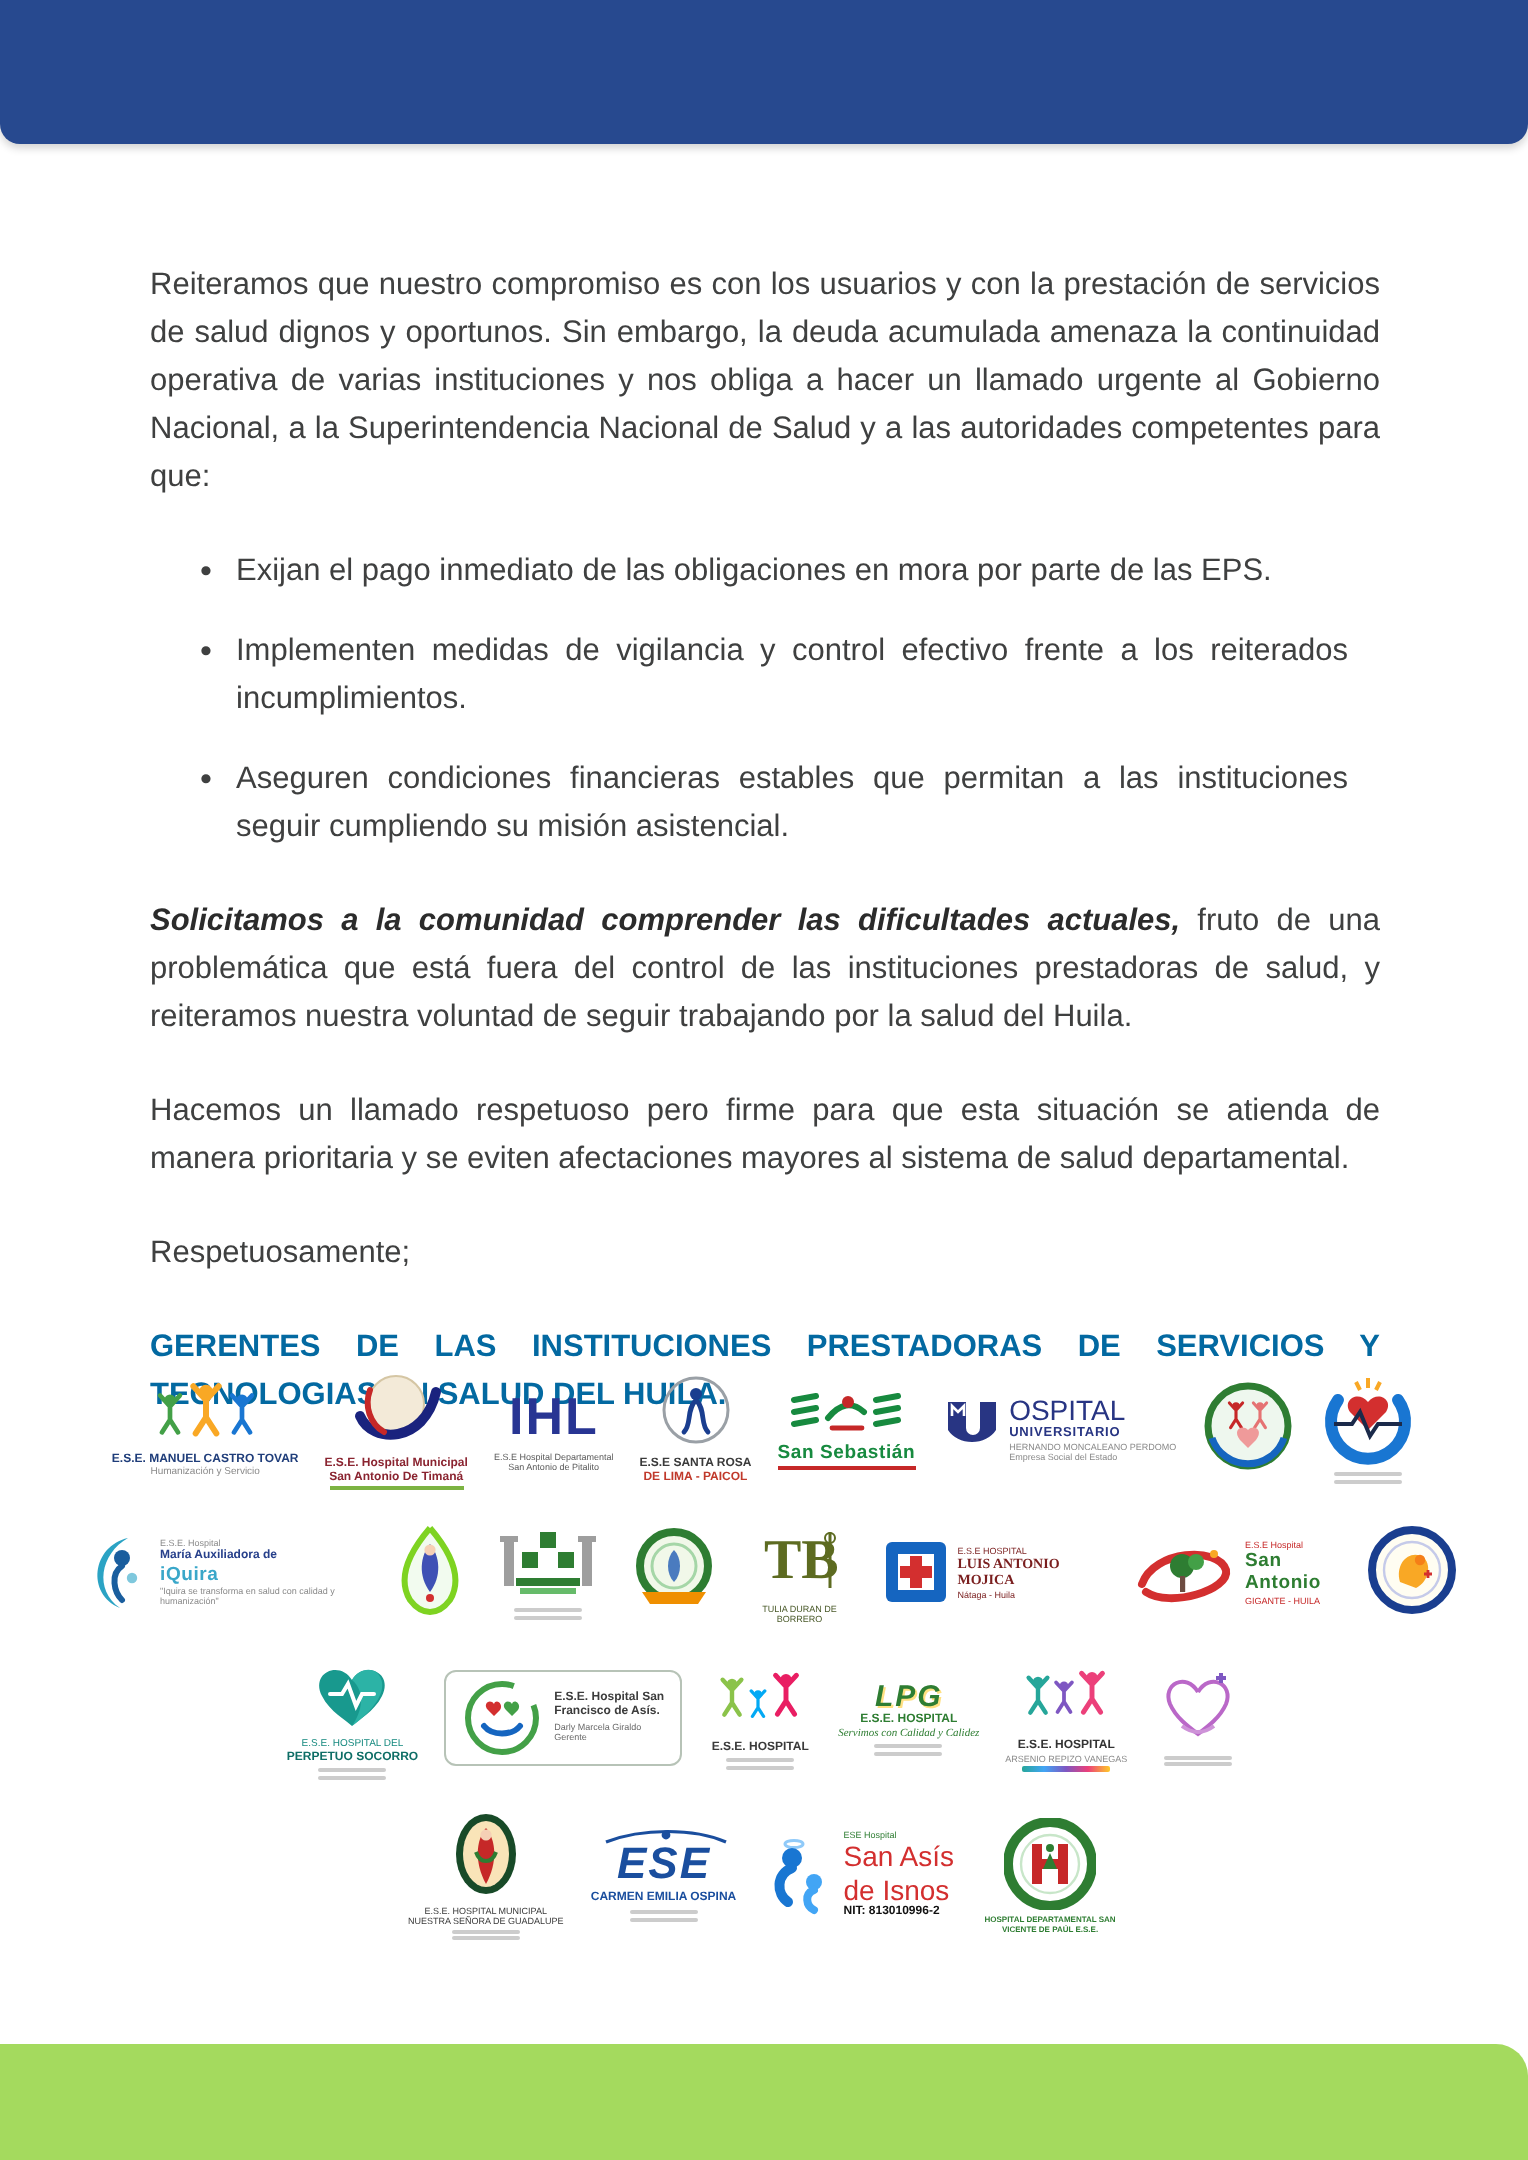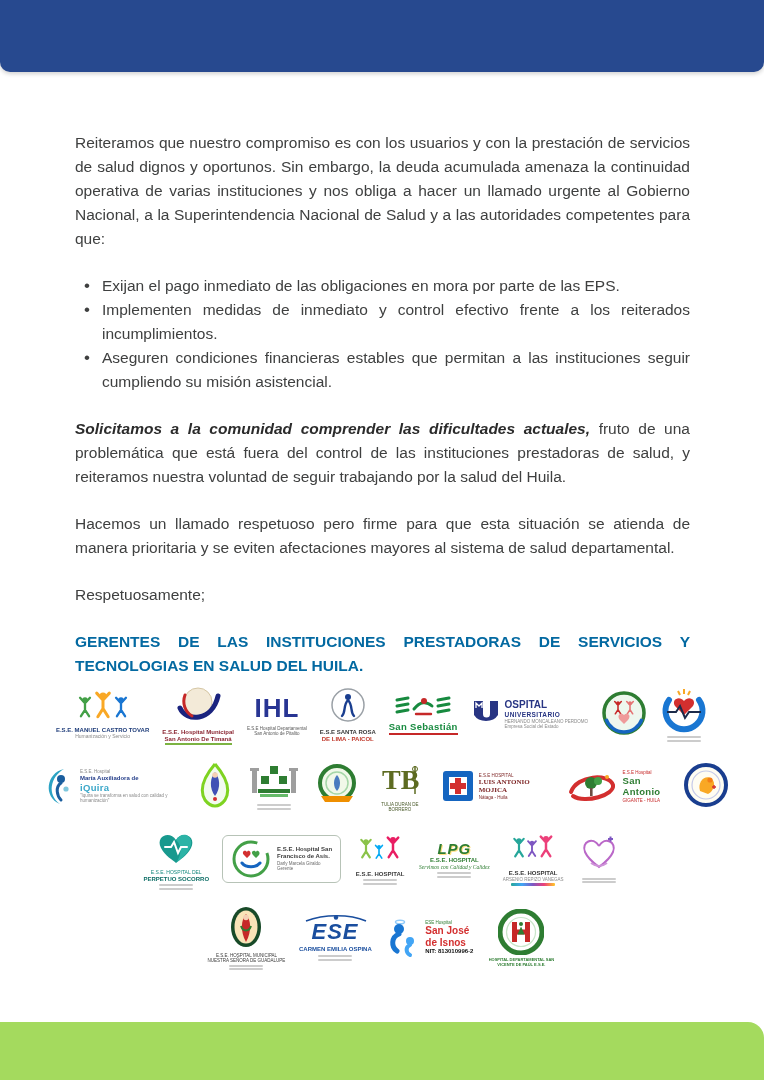--- a/index.html
+++ b/index.html
@@ -6,38 +6,38 @@
   .page{position:relative;width:764px;height:1080px;margin:0 auto;background:#fff;
         font-family:"Liberation Sans",sans-serif;overflow:hidden;}
   .bar-top{position:absolute;top:0;left:0;width:100%;height:72px;
            border-radius:0 0 10px 10px;box-shadow:0 2px 4px rgba(0,0,0,.18);}
   .bar-bottom{position:absolute;bottom:0;left:0;width:100%;height:58px;
               border-top-right-radius:16px;}
   .letter{position:absolute;top:131px;left:75px;right:74px;color:#3f4040;
           font-size:15.5px;line-height:1.55;text-align:justify;}
   .letter p{margin:0 0 23px;}
   ul.demands{margin:0 0 23px;padding:0;list-style:none;}
-  ul.demands li{position:relative;padding-left:27px;margin:0;text-align:justify;}
+  ul.demands li{position:relative;padding-left:27px;margin:16px;text-align:justify;}
   ul.demands li::before{content:"\2022";position:absolute;left:9px;top:-1px;font-size:17px;color:#3f4040;}
   .lead-bold{font-weight:bold;color:#2b2b2b;font-style:italic;}
   .closing{margin-top:2px;}
   .signature{font-weight:bold;color:#0369a1;}
 
   #logo-grid{position:absolute;left:36px;right:36px;top:683px;}
   .logo-row{display:flex;justify-content:center;align-items:center;gap:13px;margin-bottom:15px;}
   .logo{display:flex;flex-direction:column;align-items:center;justify-content:center;
         text-align:center;gap:2px;color:#555;}
   .logo.row{flex-direction:row;text-align:left;gap:4px;}
   .logo.boxed-row{flex-direction:row;text-align:left;gap:6px;border:1.5px solid #b7c3b7;
                   border-radius:6px;padding:3px 8px;background:#fff;}
   .licon{display:flex;align-items:flex-end;justify-content:center;}
   .ltext{display:flex;flex-direction:column;line-height:1.18;align-items:center;}
   .logo.row .ltext,.logo.boxed-row .ltext{align-items:flex-start;text-align:left;}
   .l-wordmark{font-size:9.5px;font-weight:bold;letter-spacing:.3px;}
-  .l-big{font-size:10px;font-weight:700;}
+  .l-big{font-size:14px;font-weight:400;}
   .l-mid{font-size:6.5px;font-weight:700;letter-spacing:.4px;}
   .l-name{font-size:6px;font-weight:700;}
   .l-name-serif{font-size:7px;font-weight:700;font-family:"Liberation Serif",serif;}
   .l-tiny{font-size:5px;}
   .l-micro{font-size:4.5px;}
   .l-script{font-size:5.5px;font-style:italic;font-family:"Liberation Serif",serif;}
   .l-ring{font-size:4px;line-height:1.25;max-width:70px;font-weight:bold;}
   .l-lpg{font-size:15px;font-weight:900;font-style:italic;letter-spacing:1px;
          text-shadow:1px 1px 0 #ffe082;}
   .smudge{width:34px;height:2px;background:#cccccc;margin:1.5px auto 0;border-radius:1px;}
@@ -48,21 +48,21 @@
 <body>
 
 <div class="page">
   <header class="bar-top" style="background: rgb(39, 73, 143);"></header>
 
   <main class="letter">
     <p>Reiteramos que nuestro compromiso es con los usuarios y con la prestación de servicios de salud dignos y oportunos. Sin embargo, la deuda acumulada amenaza la continuidad operativa de varias instituciones y nos obliga a hacer un llamado urgente al Gobierno Nacional, a la Superintendencia Nacional de Salud y a las autoridades competentes para que:</p>
 
     <ul class="demands">
       <li>Exijan el pago inmediato de las obligaciones en mora por parte de las EPS.</li>
-      <li>Implementen medidas de inmediato y control efectivo frente a los reiterados incumplimientos.</li>
+      <li>Implementen medidas de vigilancia y control efectivo frente a los reiterados incumplimientos.</li>
       <li>Aseguren condiciones financieras estables que permitan a las instituciones seguir cumpliendo su misión asistencial.</li>
     </ul>
 
     <p><span class="lead-bold">Solicitamos a la comunidad comprender las dificultades actuales,</span><span> fruto de una problemática que está fuera del control de las instituciones prestadoras de salud, y reiteramos nuestra voluntad de seguir trabajando por la salud del Huila.</span></p>
 
     <p>Hacemos un llamado respetuoso pero firme para que esta situación se atienda de manera prioritaria y se eviten afectaciones mayores al sistema de salud departamental.</p>
 
     <p class="closing">Respetuosamente;</p>
 
     <p class="signature">GERENTES DE LAS INSTITUCIONES PRESTADORAS DE SERVICIOS Y TECNOLOGIAS EN SALUD DEL HUILA.</p>
@@ -419,21 +419,21 @@
             <svg width="36" height="40" viewBox="0 0 36 40" xmlns="http://www.w3.org/2000/svg">
               <ellipse cx="15" cy="4" rx="4.5" ry="1.8" fill="none" stroke="#90caf9" stroke-width="1.5"></ellipse>
               <circle cx="14" cy="11" r="5" fill="#1976d2"></circle>
               <path d="M14 16 C6 19 6 29 12 33" stroke="#1976d2" stroke-width="5" fill="none" stroke-linecap="round"></path>
               <circle cx="25" cy="23" r="4" fill="#42a5f5"></circle>
               <path d="M25 27 C20 29 21 35 25 37" stroke="#42a5f5" stroke-width="4" fill="none" stroke-linecap="round"></path>
             </svg>
           </div>
           <div class="ltext">
             <div class="l-micro" style="color: rgb(46, 125, 50);">ESE Hospital</div>
-            <div class="l-big" style="color: rgb(211, 47, 47);">San José</div>
+            <div class="l-big" style="color: rgb(211, 47, 47);">San Asís</div>
             <div class="l-big" style="color: rgb(211, 47, 47);">de Isnos</div>
             <div class="l-name" style="color: rgb(17, 17, 17);">NIT: 813010996-2</div>
           </div>
         </div>
         <div class="logo">
           <div class="licon">
             <svg width="46" height="46" viewBox="0 0 46 46" xmlns="http://www.w3.org/2000/svg">
               <circle cx="23" cy="23" r="21" fill="#fff" stroke="#2e7d32" stroke-width="5"></circle>
               <circle cx="23" cy="23" r="14.5" fill="#fff" stroke="#c8e6c9" stroke-width="1.2"></circle>
               <rect x="14" y="13" width="5" height="20" fill="#c62828"></rect>

